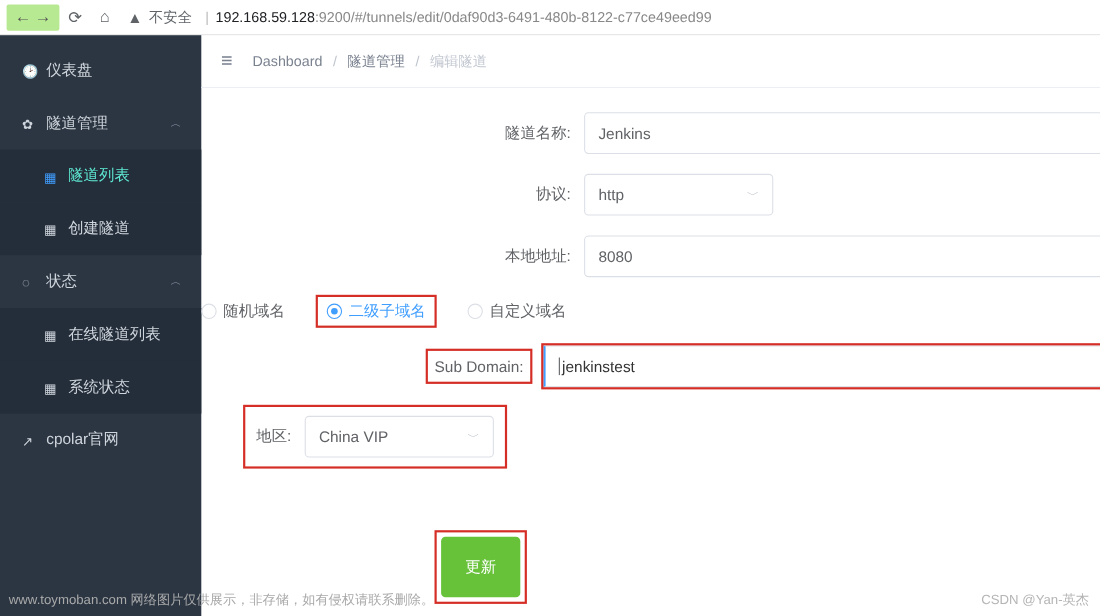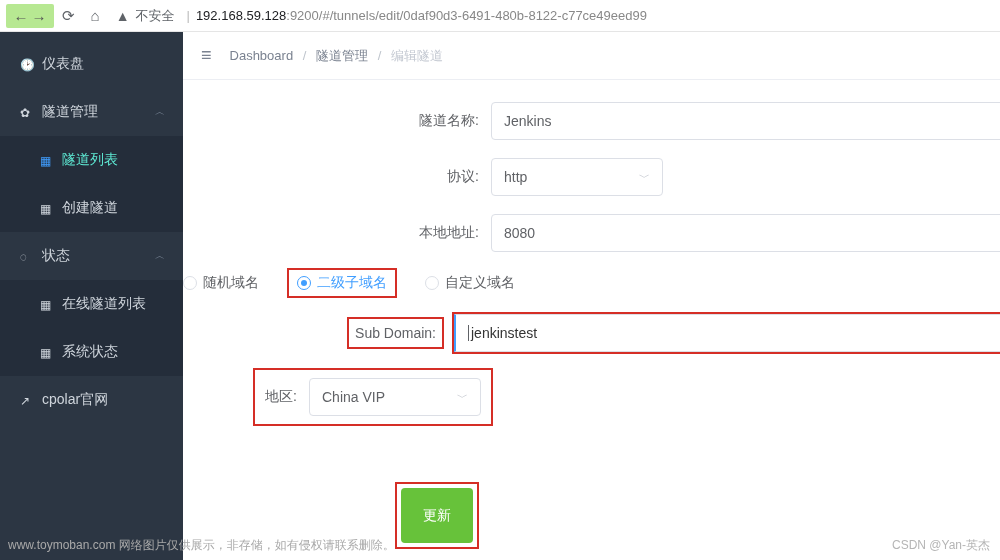--- a/index.html
+++ b/index.html
@@ -116,20 +116,21 @@
       display: flex;
       align-items: center;
       margin-bottom: 18px;
     }
     .form-label {
       width: 308px;
       text-align: right;
       padding-right: 12px;
       color: #606266;
       font-size: 14px;
+      margin-left: 40px;
     }
     .input, .select {
       height: 38px;
       border: 1px solid #dcdfe6;
       border-radius: 4px;
       padding: 0 12px;
       font-size: 14px;
       color: #606266;
       display: flex;
       align-items: center;
@@ -307,21 +308,21 @@
           <span class="label-wrap hl-tight">
             <span>Sub Domain:</span>
           </span>
         </div>
         <div class="input subdomain-input hl-tight" style="border-radius:0;">
           <span style="color:#333; border-left:1px solid #606266; padding-left:2px;">jenkinstest</span>
         </div>
       </div>
 
       <div class="form-row">
-        <div class="form-label" style="width:308px; text-align:right; padding-right:0;">
+        <div class="form-label" style="width:308px; text-align:left; padding-right:0;">
           <span class="region-wrap hl-tight" style="gap:12px;">
             <span>地区:</span>
             <span class="select">
               <span>China VIP</span>
               <span class="dd">﹀</span>
             </span>
           </span>
         </div>
       </div>
 

